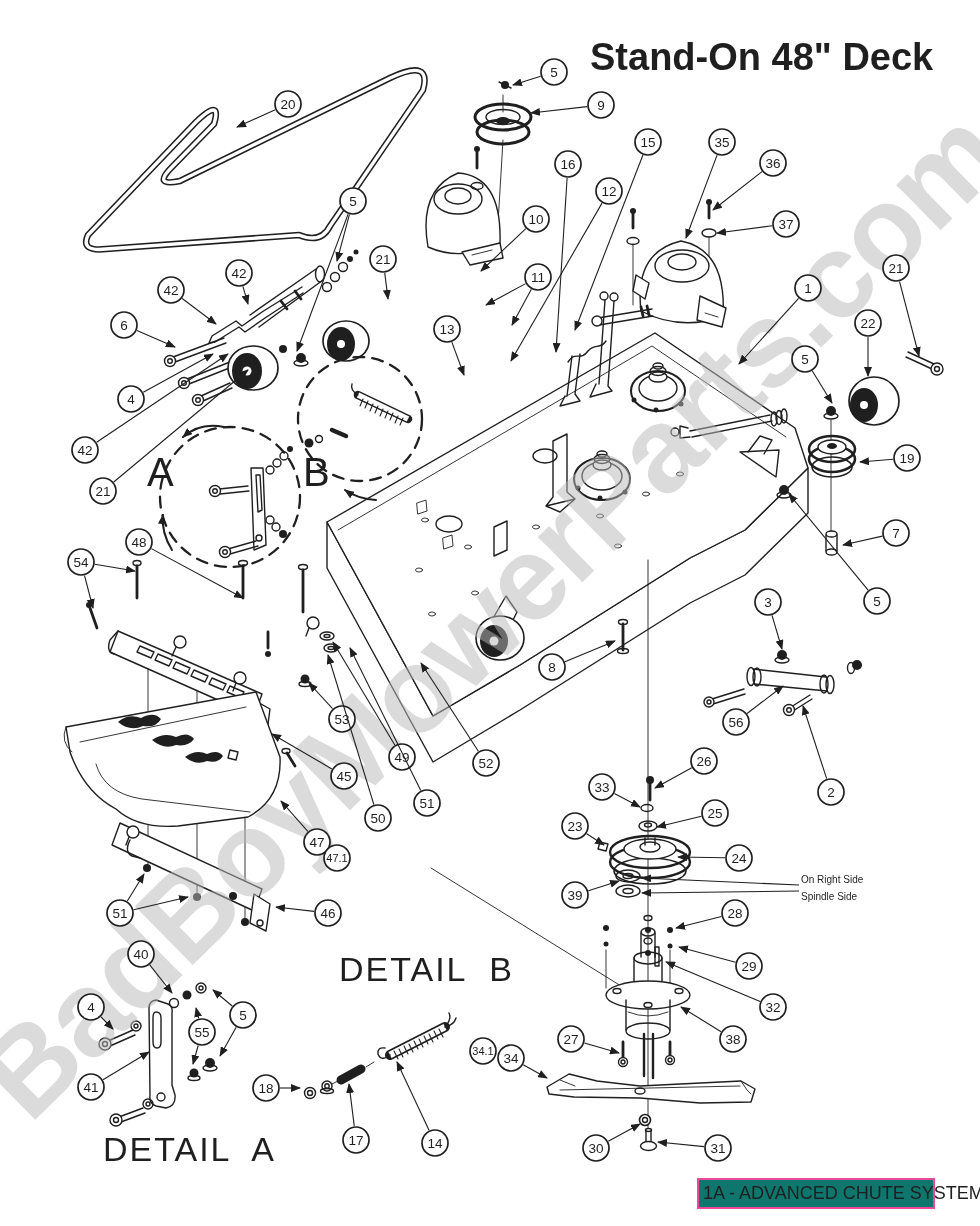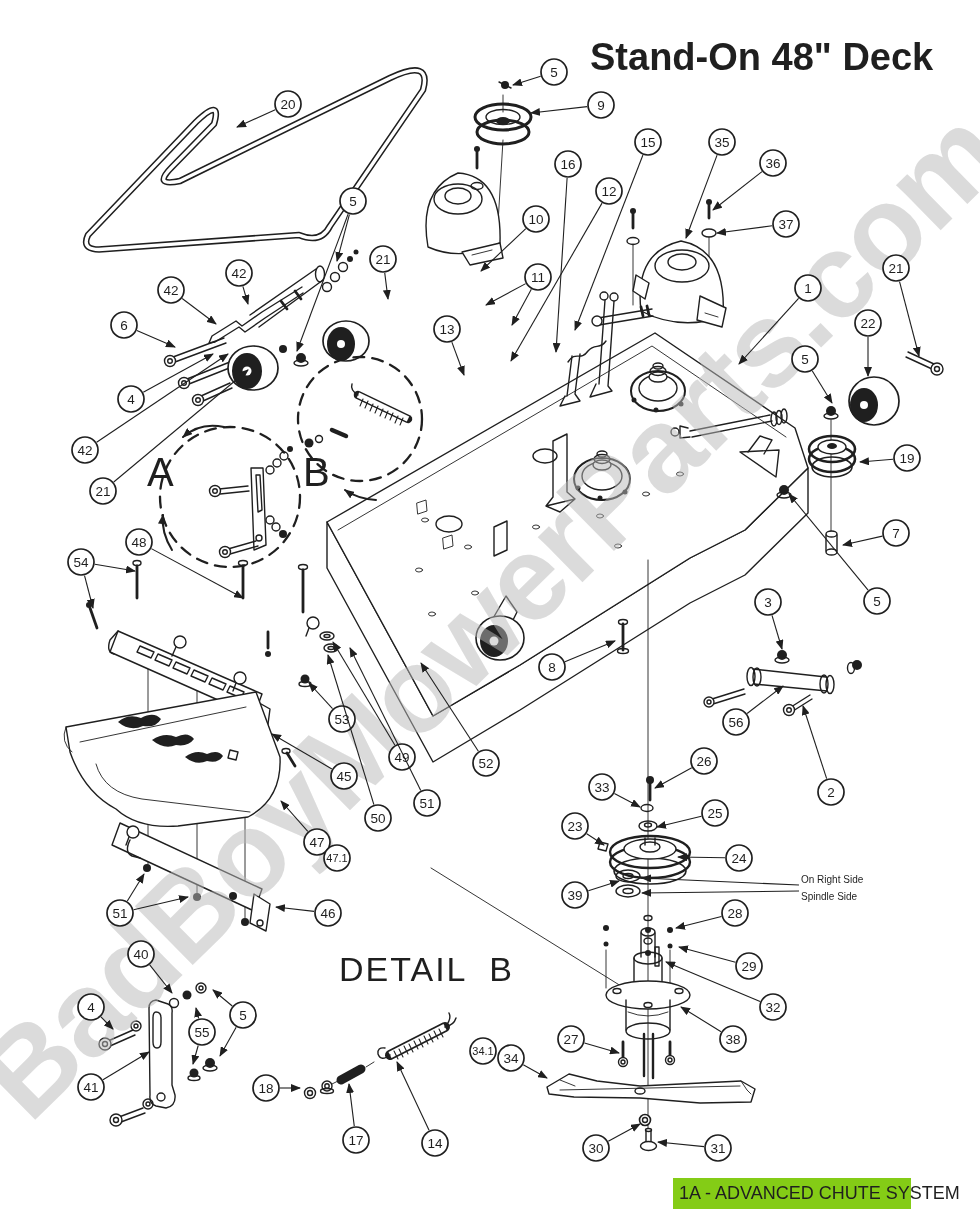--- a/index.html
+++ b/index.html
@@ -11,22 +11,22 @@
   svg.draw{position:absolute;left:0;top:0;z-index:1;}
   svg.overlay{position:absolute;left:0;top:0;z-index:3;}
   .title{position:absolute;left:590px;top:36px;font-size:38px;font-weight:600;z-index:4;white-space:nowrap;}
   .letter{position:absolute;font-size:40px;font-weight:400;z-index:3;}
   .letter-a{left:147px;top:450px;}
   .letter-b{left:303px;top:450px;}
   .det{position:absolute;font-size:34px;letter-spacing:2px;z-index:4;white-space:pre;}
   .det-b{left:339px;top:950px;}
   .det-a{left:103px;top:1130px;}
   .note{position:absolute;left:801px;top:871px;font-size:10px;line-height:17px;z-index:4;}
-  .footer-box{position:absolute;left:673px;top:1178px;width:226px;border:2px solid #84cc16;
-        font-size:18px;padding:3px 4px;text-align:center;background:#84cc16;z-index:4;white-space:nowrap;}
+  .footer-box{position:absolute;left:697px;top:1178px;width:226px;border:2px solid #ec4899;
+        font-size:18px;padding:3px 4px;text-align:center;background:#0f766e;z-index:4;white-space:nowrap;}
   
   svg.draw *{vector-effect:none;}
   svg .ln{stroke:#1f1f1f;fill:none;stroke-width:1.4;stroke-linecap:round;stroke-linejoin:round;}
   svg .fw{fill:#ffffff;}
   svg .f{fill:#1f1f1f;stroke:none;}
   svg .thin{stroke-width:0.9;}
   svg .hv{stroke-width:2.8;}
   svg .dash{stroke-dasharray:11 8;stroke-width:2.3;}
 </style>
 </head>
@@ -620,18 +620,19 @@
         <line x1="531.3320359204295" y1="289.31008753151485" x2="512" y2="325" stroke="#1f1f1f" stroke-width="1.1" marker-end="url(#ah2)"></line>
         <circle cx="538" cy="277" r="13" fill="#ffffff" stroke="#1f1f1f" stroke-width="1.7"></circle>
         <text x="538" y="277" text-anchor="middle" dy="0.36em" fill="#1f1f1f" font-size="13.5" font-family="&quot;Liberation Sans&quot;, sans-serif">11</text>
       </g>
   </svg>
 
   <div class="title">Stand-On 48" Deck</div>
   <div class="letter letter-a">A</div>
   <div class="letter letter-b">B</div>
   <div class="det det-b">DETAIL  B</div>
+  <div class="det det-a">DETAIL  A</div>
   <div class="note">
     <div>On Right Side</div>
     <div>Spindle Side</div>
   </div>
   <div class="footer-box">1A - ADVANCED CHUTE SYSTEM</div>
 </div>
 
 </body></html>

